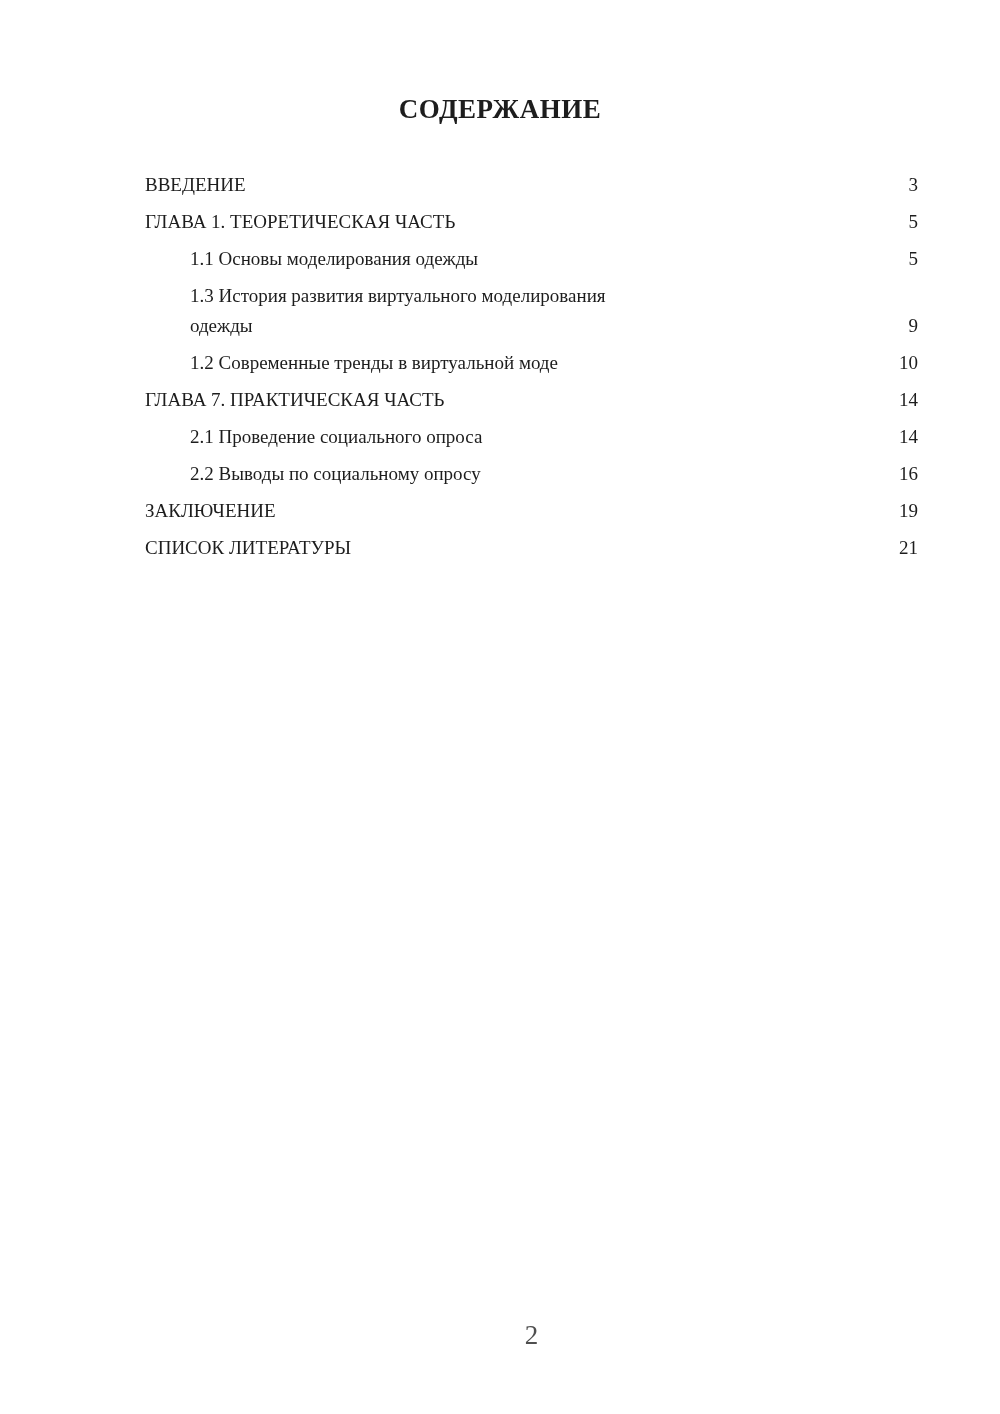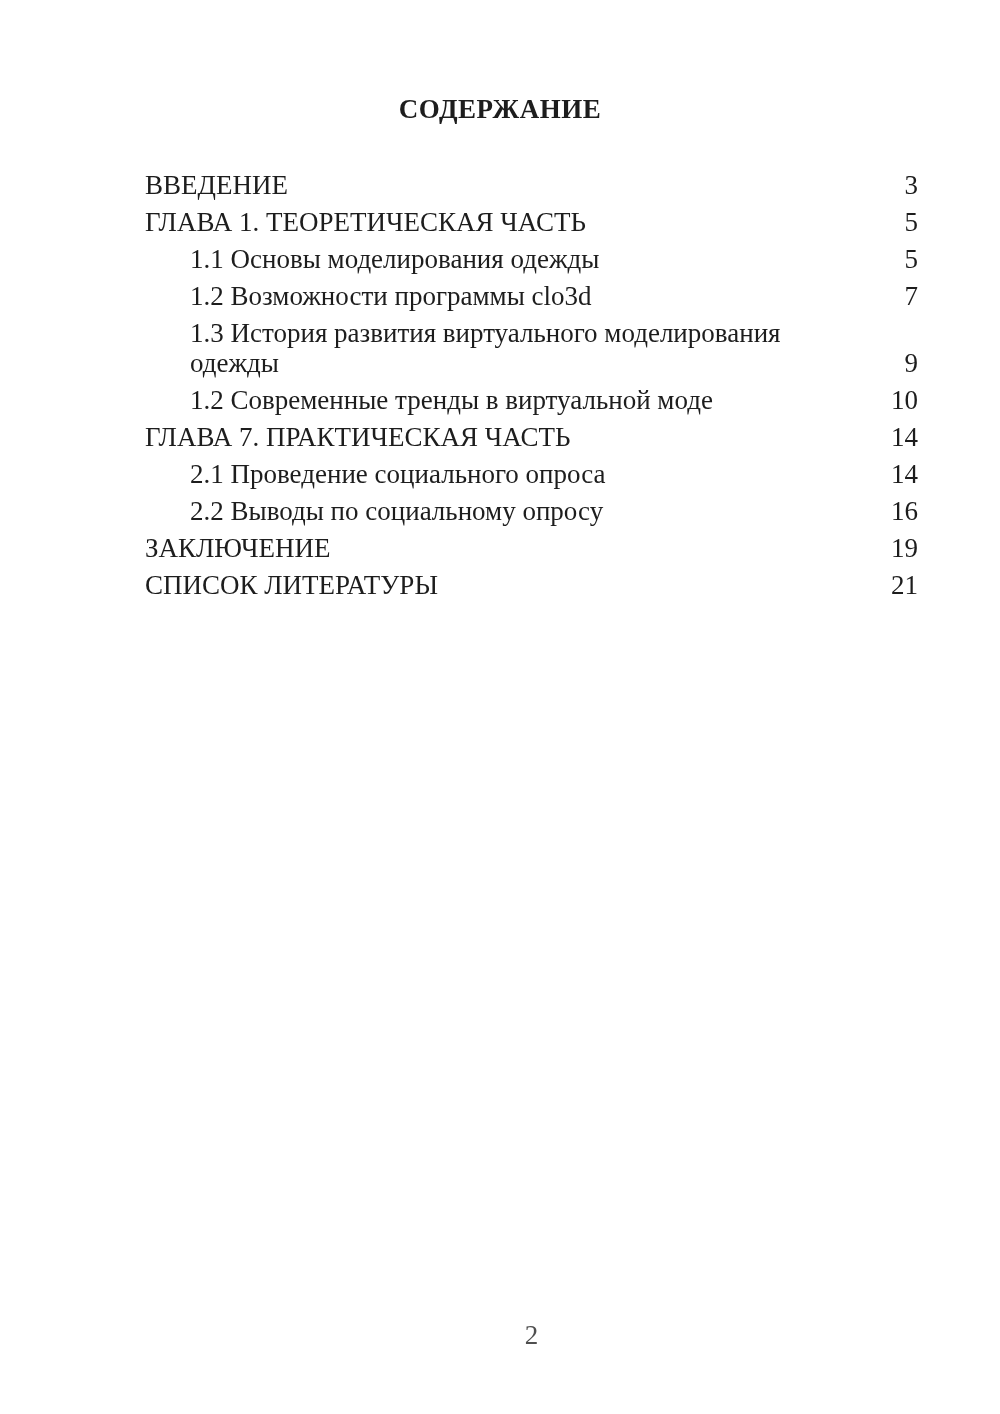--- a/index.html
+++ b/index.html
@@ -25,21 +25,21 @@
     font-weight: bold;
     line-height: 32px;
     letter-spacing: 0.5px;
   }
   .toc {
     margin: 45px 82px 0 145px;
   }
   .toc-row {
     display: flex;
     align-items: flex-end;
-    font-size: 27px;
+    font-size: 19px;
     line-height: 30px;
     margin-bottom: 7px;
   }
   .toc-row.lvl1 {
     padding-left: 45px;
     gap: 13px;
   }
   .toc-label {
     white-space: pre-line;
     max-width: 620px;
@@ -76,24 +76,20 @@
   <div class="toc-row lvl0">
     <span class="toc-label">ГЛАВА 1. ТЕОРЕТИЧЕСКАЯ ЧАСТЬ</span>
     <span class="toc-page">5</span>
   </div>
 
   <div class="toc-row lvl1">
     <span class="toc-label">1.1 Основы моделирования одежды</span>
     <span class="toc-page">5</span>
   </div>
 
-  <div class="toc-row lvl1">
-    <span class="toc-label">1.2 Возможности программы clo3d</span>
-    <span class="toc-page">7</span>
-  </div>
 
   <div class="toc-row lvl1">
     <span class="toc-label">1.3 История развития виртуального моделирования
 одежды</span>
     <span class="toc-page">9</span>
   </div>
 
   <div class="toc-row lvl1">
     <span class="toc-label">1.2 Современные тренды в виртуальной моде</span>
     <span class="toc-page">10</span>

